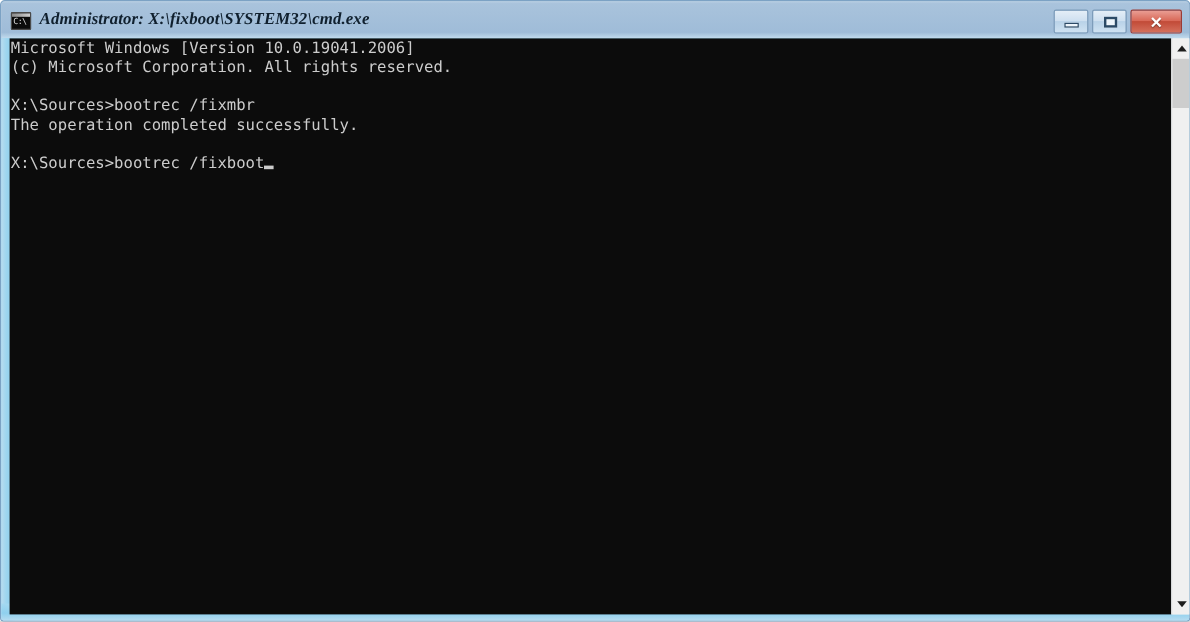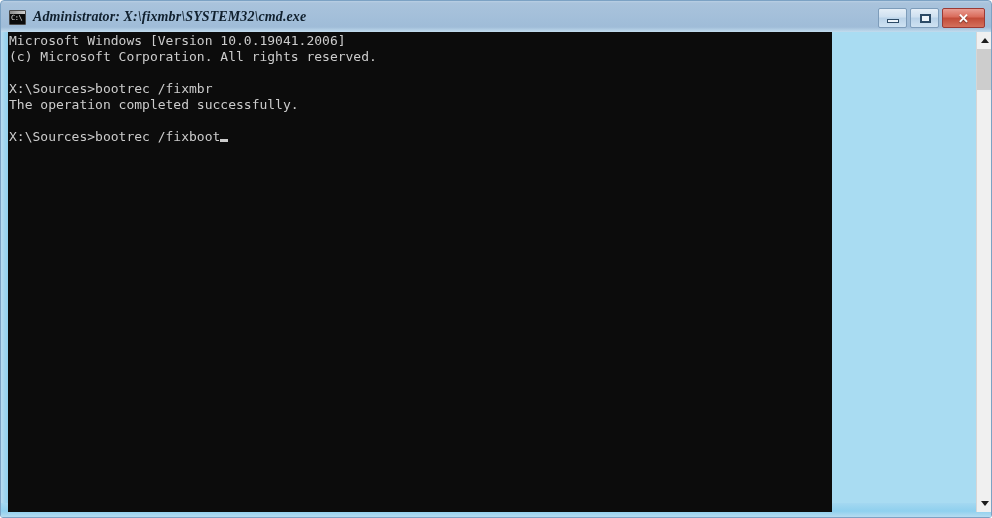--- a/index.html
+++ b/index.html
@@ -179,26 +179,25 @@
     font-weight: bold;
     line-height: 1;
     text-shadow: 0 1px 1px rgba(0,0,0,0.45);
   }
 
   
   #console {
     position: absolute;
     left: 7px;
     top: 31px;
-    width: 784px;
+    width: 968px;
     height: 480px;
     background: #0c0c0c;
     overflow: hidden;
     z-index: 4;
-    padding-left: 40px;
   }
   #console-text {
     position: absolute;
     left: 1px;
     top: 1px;
     margin: 0;
     padding: 0;
     font-family: "DejaVu Sans Mono", "Liberation Mono", monospace;
     font-size: 13px;
     line-height: 16px;
@@ -278,21 +277,21 @@
   <div id="frame-wash"></div>
   <div id="frame-bottom"></div>
 
   <div id="titlebar">
 
     <div id="title-icon">
       <div class="bar"></div>
       <div class="prompt">C:\</div>
     </div>
 
-    <div id="title-text">Administrator: X:\fixmbr\SYSTEM32\cmd.exe</div>
+    <div id="title-text">Administrator: X:\fixboot\SYSTEM32\cmd.exe</div>
 
     <div id="win-controls">
       <div class="winbtn">
         <div class="glyph-min"></div>
       </div>
       <div class="winbtn">
         <div class="glyph-max"></div>
       </div>
       <div class="winbtn close">
         <div class="glyph-close">✕</div>

